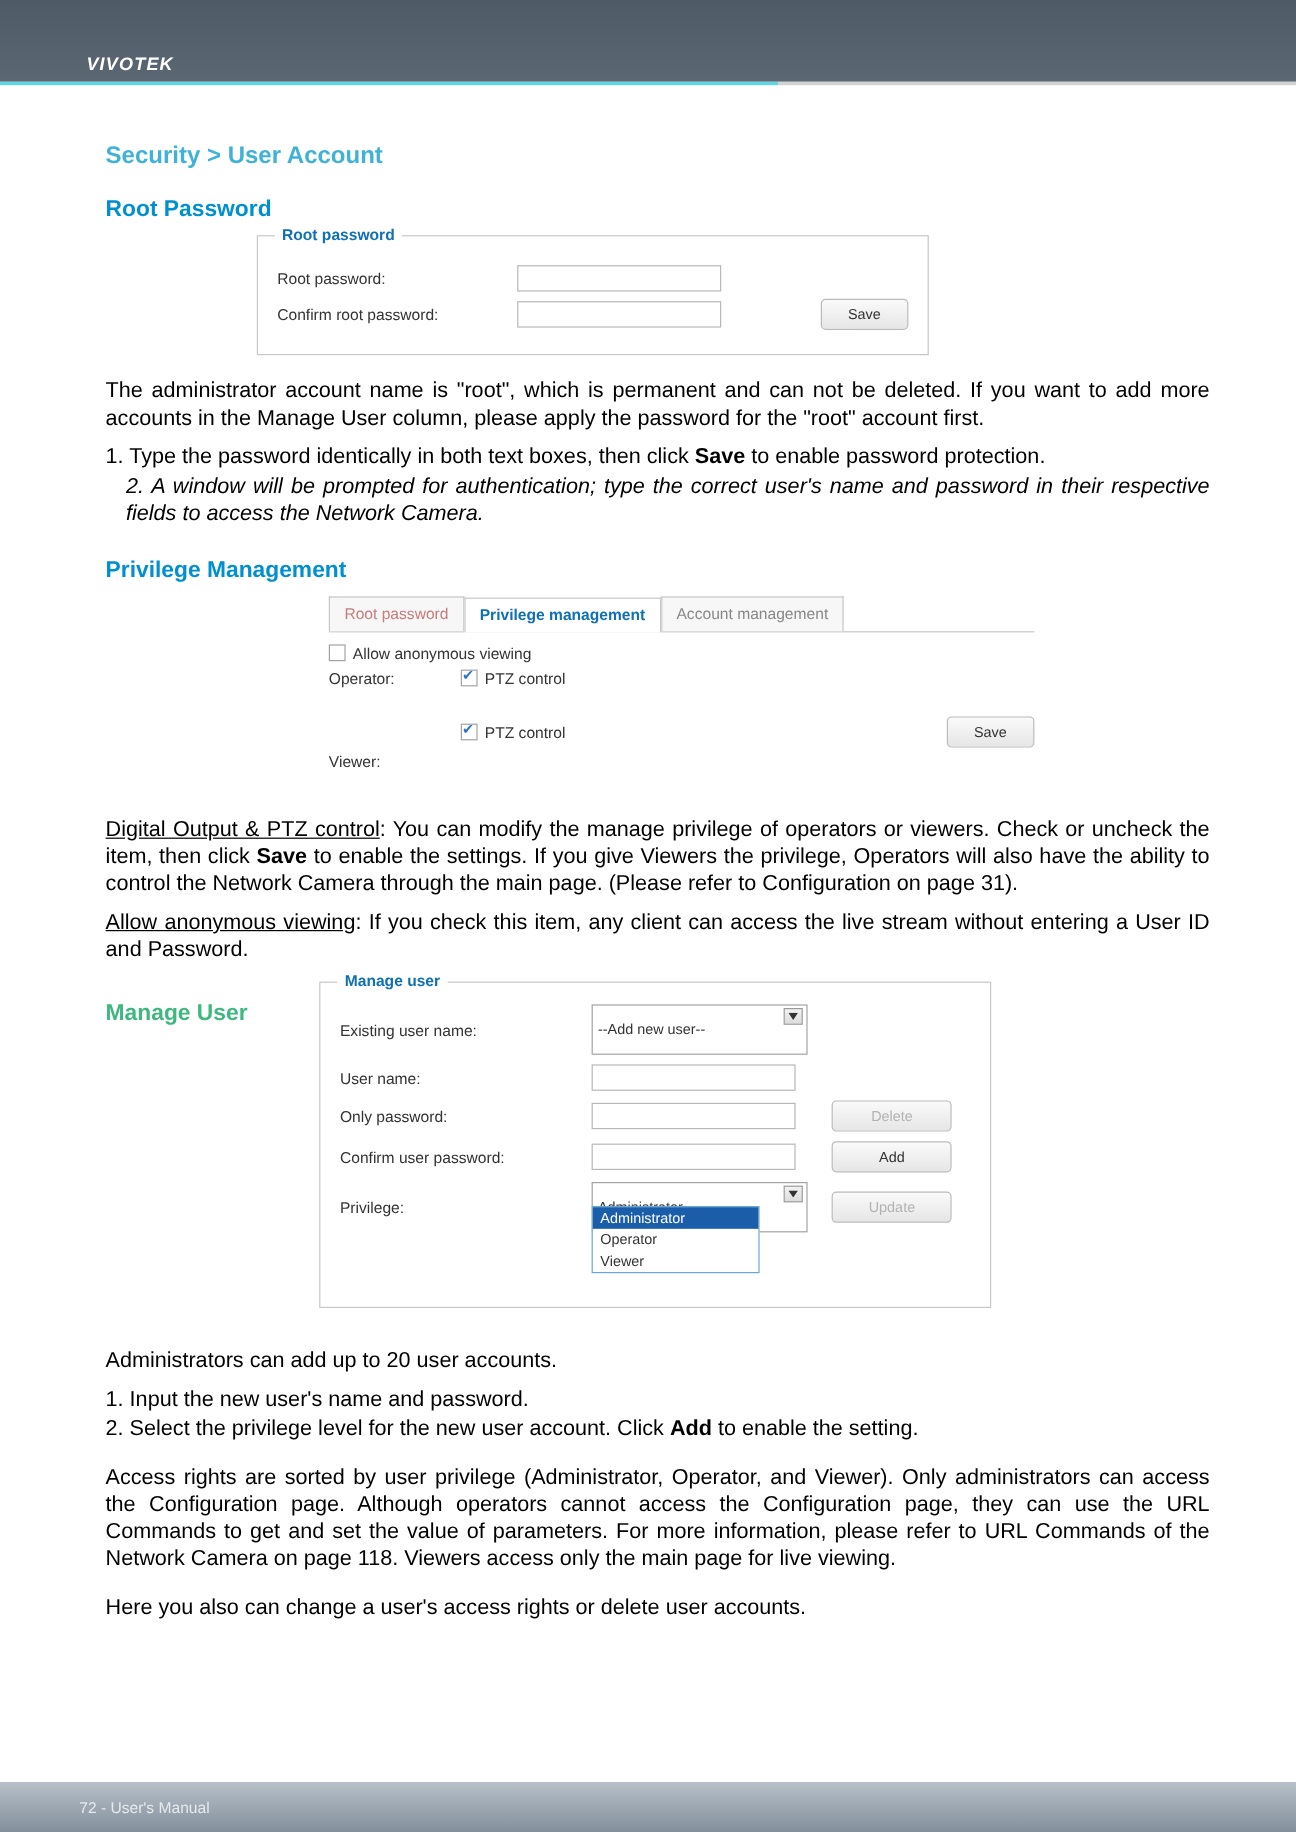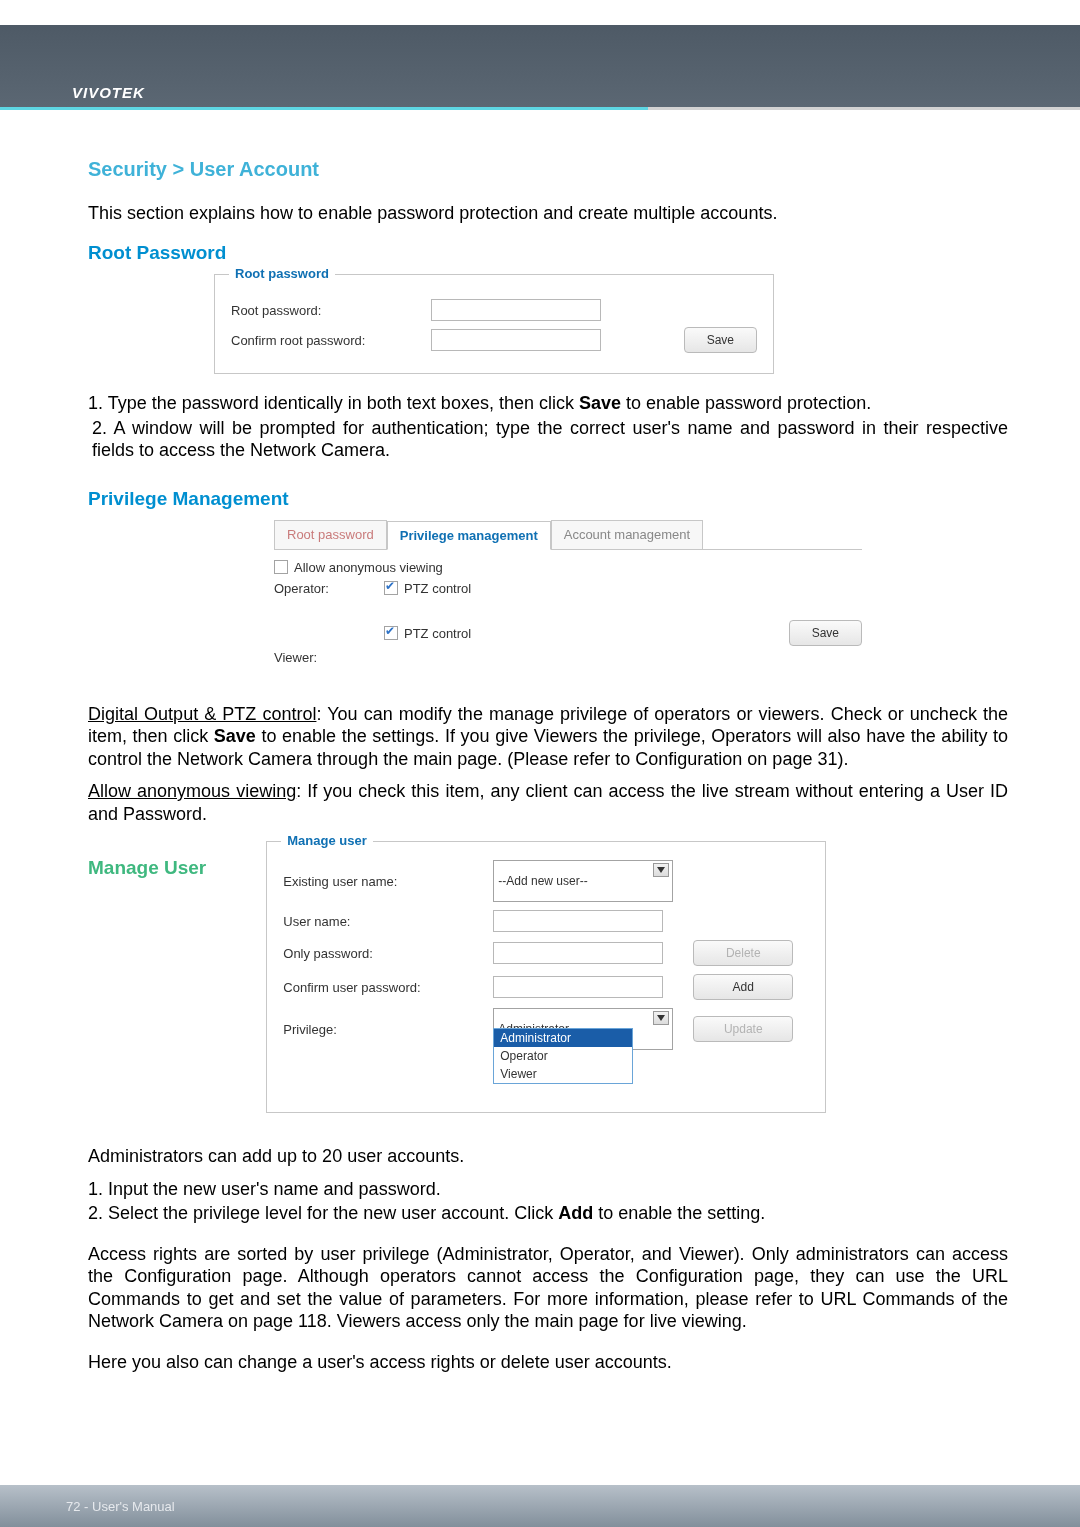--- a/index.html
+++ b/index.html
@@ -1,17 +1,17 @@
 <!DOCTYPE html>
 <html><head>
 <meta charset="utf-8">
 <style>
 * { margin: 0; padding: 0; box-sizing: border-box; }
 body { font-family: Arial, Helvetica, sans-serif; background: #fff; width: 1080px; height: 1527px; position: relative; }
-.topbar { background: linear-gradient(to bottom, #4e5a66, #5b6773); height: 82px; position: relative; margin-top: 25px; }
+.topbar { background: linear-gradient(to bottom, #4e5a66, #5b6773); height: 68px; position: relative; }
 .topbar-brand { position: absolute; left: 72px; bottom: 6px; color: #fff; font-weight: bold; font-style: italic; font-size: 15px; letter-spacing: 1px; }
 .topbar-line { height: 3px; background: linear-gradient(to right, #5ed6e3 0%, #5ed6e3 60%, #d2d2d2 60%, #d2d2d2 100%); }
 .page { padding: 48px 72px 0 88px; }
 h1 { color: #3fb2d8; font-size: 20px; font-weight: bold; margin-bottom: 22px; }
 .intro { font-size: 18px; color: #000; margin-bottom: 18px; }
 h2.blue { color: #008fd0; font-size: 19px; font-weight: bold; margin: 14px 0 10px 0; }
 h2.green { color: #3fb87f; font-size: 19px; font-weight: bold; margin: 14px 0 10px 0; display: inline-block; }
 .fieldset-img { margin: 6px auto 18px auto; border: 1px solid #c7c7c7; position: relative; background: #fff; padding: 18px 16px 14px 16px; font-size: 13px; color: #333; }
 .fieldset-legend { position: absolute; top: -9px; left: 14px; background: #fff; padding: 0 6px; color: #0f70b3; font-weight: bold; font-size: 13px; }
 .fld-row { display: flex; align-items: center; margin: 6px 0; }
@@ -44,40 +44,40 @@
 </head>
 <body>
 
 <div class="topbar">
   <div class="topbar-brand">VIVOTEK</div>
 </div>
 <div class="topbar-line"></div>
 
 <div class="page">
   <h1>Security &gt; User Account</h1>
-  <p class="intro">This section explains how to enable password protection and create multiple accounts.</p>
 
   <h2 class="blue">Root Password</h2>
 
   <div class="fieldset-img rp-fieldset">
     <div class="fieldset-legend">Root password</div>
     <div class="fld-row">
       <div class="fld-label">Root password:</div>
       <input class="txt-input" type="password" style="">
     </div>
     <div class="fld-row">
       <div class="fld-label">Confirm root password:</div>
       <input class="txt-input" type="password" style="">
       <div style="flex:1"></div>
       <button class="btn">Save</button>
     </div>
   </div>
 
+  <p class="para">The administrator account name is "root", which is permanent and can not be deleted. If you want to add more accounts in the Manage User column, please apply the password for the "root" account first.</p>
   <p class="para" style="margin:2px 0;">1. Type the password identically in both text boxes, then click <b>Save</b> to enable password protection.</p>
-  <p class="para" style="margin:2px 0 26px 4px;">2. A window will be prompted for authentication; type the correct user's name and password in their respective fields to access the Network Camera.</p>
+  <p class="para" style="margin:2px 0 26px 17px;font-style:italic;">2. A window will be prompted for authentication; type the correct user's name and password in their respective fields to access the Network Camera.</p>
 
   <h2 class="blue">Privilege Management</h2>
 
   <div class="fieldset-img pm-fieldset" style="border:none; padding:0 16px 14px 16px;">
     <div class="tabs">
       <div class="tab first">Root password</div>
       <div class="tab active">Privilege management</div>
       <div class="tab">Account management</div>
     </div>
     <div class="fld-row">

